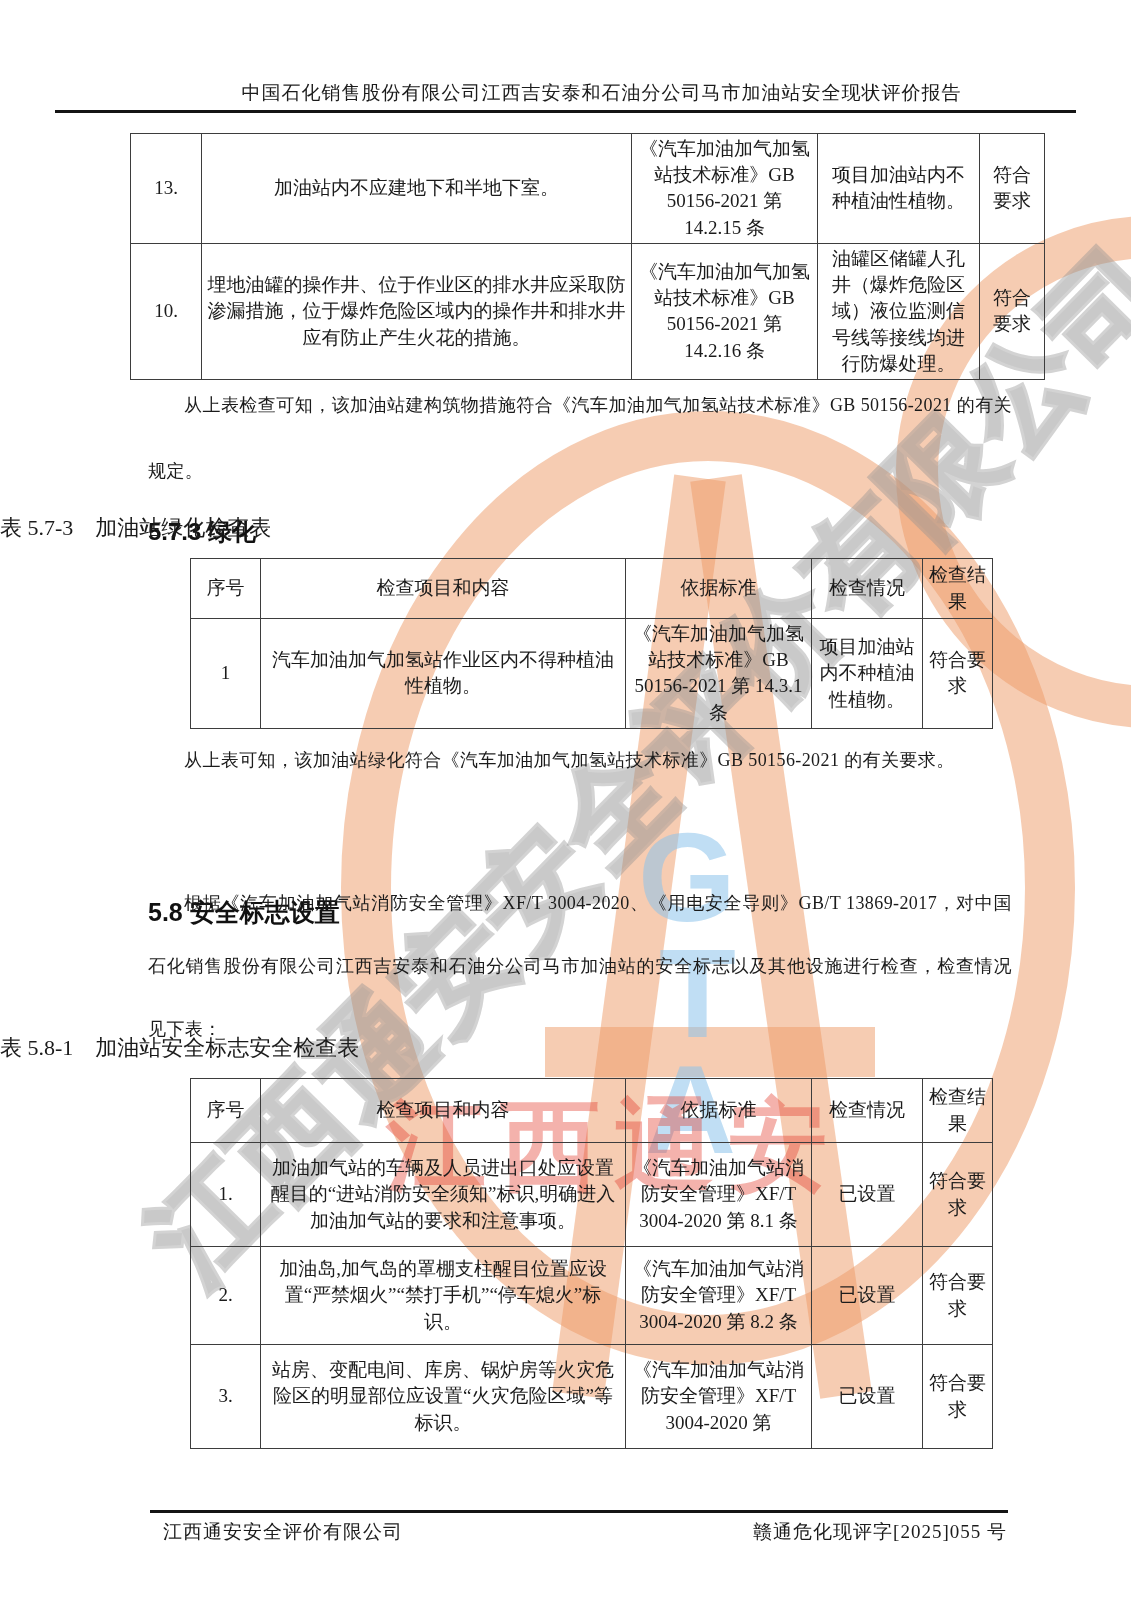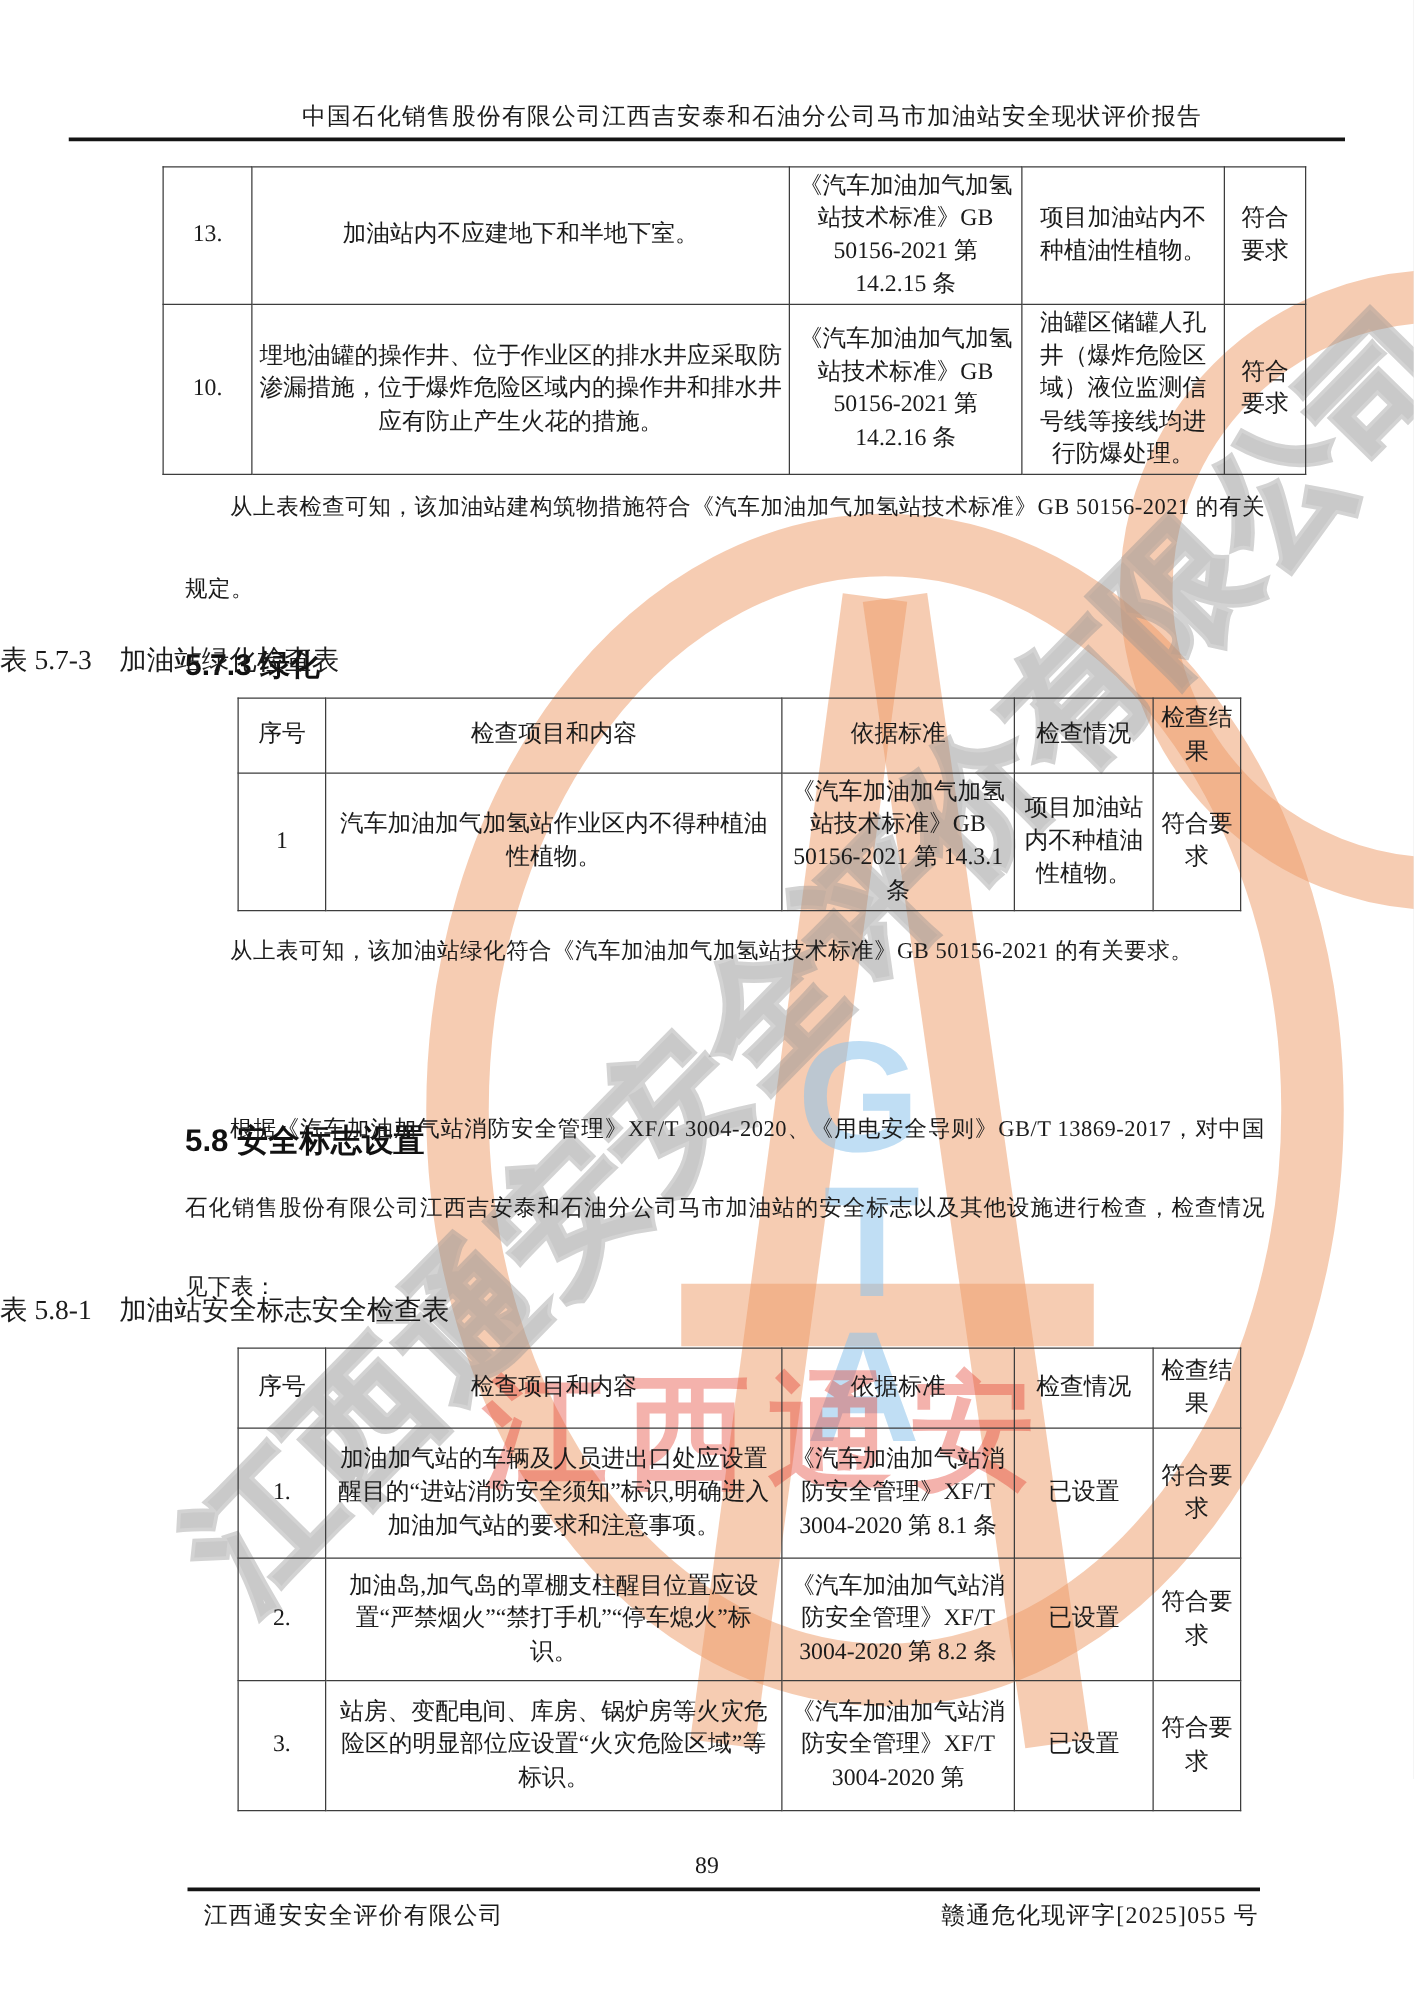--- a/index.html
+++ b/index.html
@@ -196,18 +196,17 @@
     <tr>
       <td>3.</td>
       <td>站房、变配电间、库房、锅炉房等火灾危险区的明显部位应设置“火灾危险区域”等标识。</td>
       <td>《汽车加油加气站消防安全管理》XF/T 3004-2020 第</td>
       <td>已设置</td>
       <td>符合要求</td>
     </tr>
   </tbody>
     </table>
 
-  <div id="page-number" class="ct">89</div>
   <div id="footer-rule" class="ct rule"></div>
   <div id="footer-left" class="ct">江西通安安全评价有限公司</div>
   <div id="footer-right" class="ct">赣通危化现评字[2025]055 号</div>
 
 </div>
 
 </body></html>

